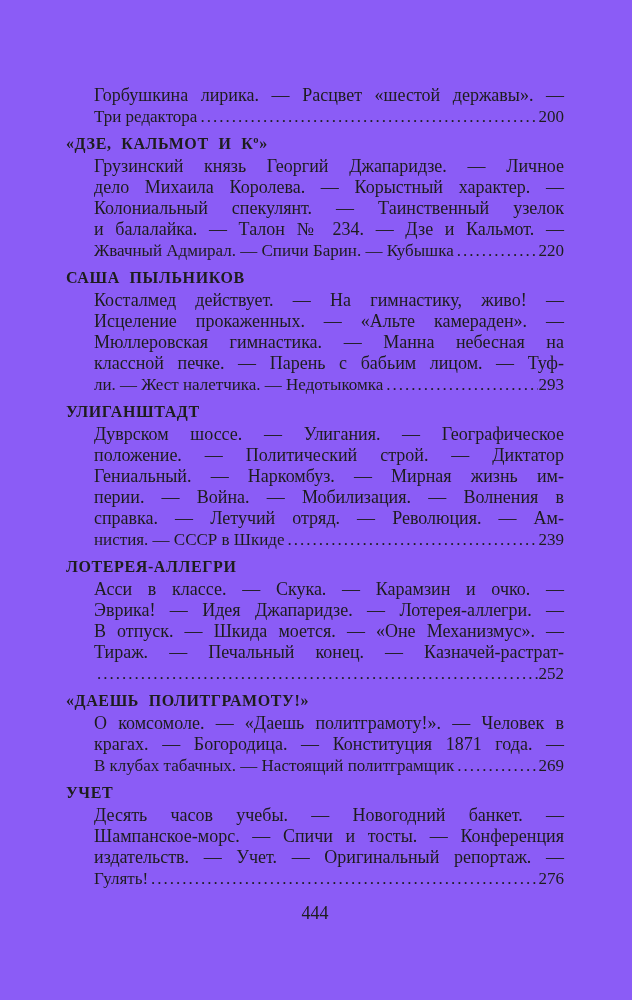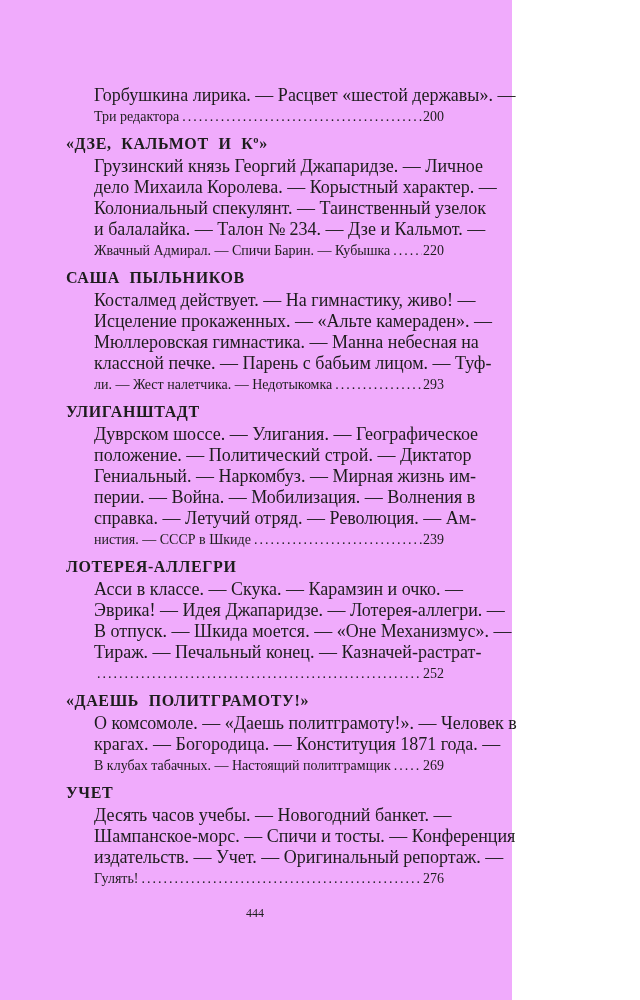--- a/index.html
+++ b/index.html
@@ -9,24 +9,24 @@
   }
   body {
     width: 640px;
     height: 1000px;
     overflow: hidden;
     font-family: "Liberation Serif", "DejaVu Serif", serif;
     color: #1d1d1d;
   }
   .page {
     box-sizing: border-box;
-    width: 512px;
+    width: 632px;
     height: 1000px;
     padding: 85px 68px 0 66px;
-    background: #f0abfc;
+    background: #8b5cf6;
   }
   .toc-section { margin: 0; }
   .chapter-heading {
     font-size: 16px;
     line-height: 21px;
     font-weight: bold;
     letter-spacing: 0.6px;
     word-spacing: 0.32em;
     margin: 6px 0 2px 0;
     white-space: nowrap;
@@ -35,21 +35,21 @@
     margin: 0 0 0 28px;
   }
   .line {
     font-size: 18px;
     line-height: 21px;
     text-align: justify;
     text-align-last: justify;
     white-space: nowrap;
   }
   .line-last {
-    font-size: 14px;
+    font-size: 17px;
     line-height: 21px;
     display: flex;
     align-items: flex-start;
   }
   .line-last .lead-text {
     white-space: nowrap;
   }
   .dot-leader {
     flex: 1 1 auto;
     overflow: hidden;
@@ -57,21 +57,21 @@
     letter-spacing: 2px;
     margin-left: 3px;
     min-width: 10px;
   }
   .page-ref {
     white-space: nowrap;
     padding-left: 1px;
   }
   .folio {
     text-align: center;
-    font-size: 12px;
+    font-size: 18px;
     line-height: 21px;
     margin-top: 14px;
   }
 </style>
 </head>
 <body>
 
 <div class="page">
 
   <div class="toc-section">

